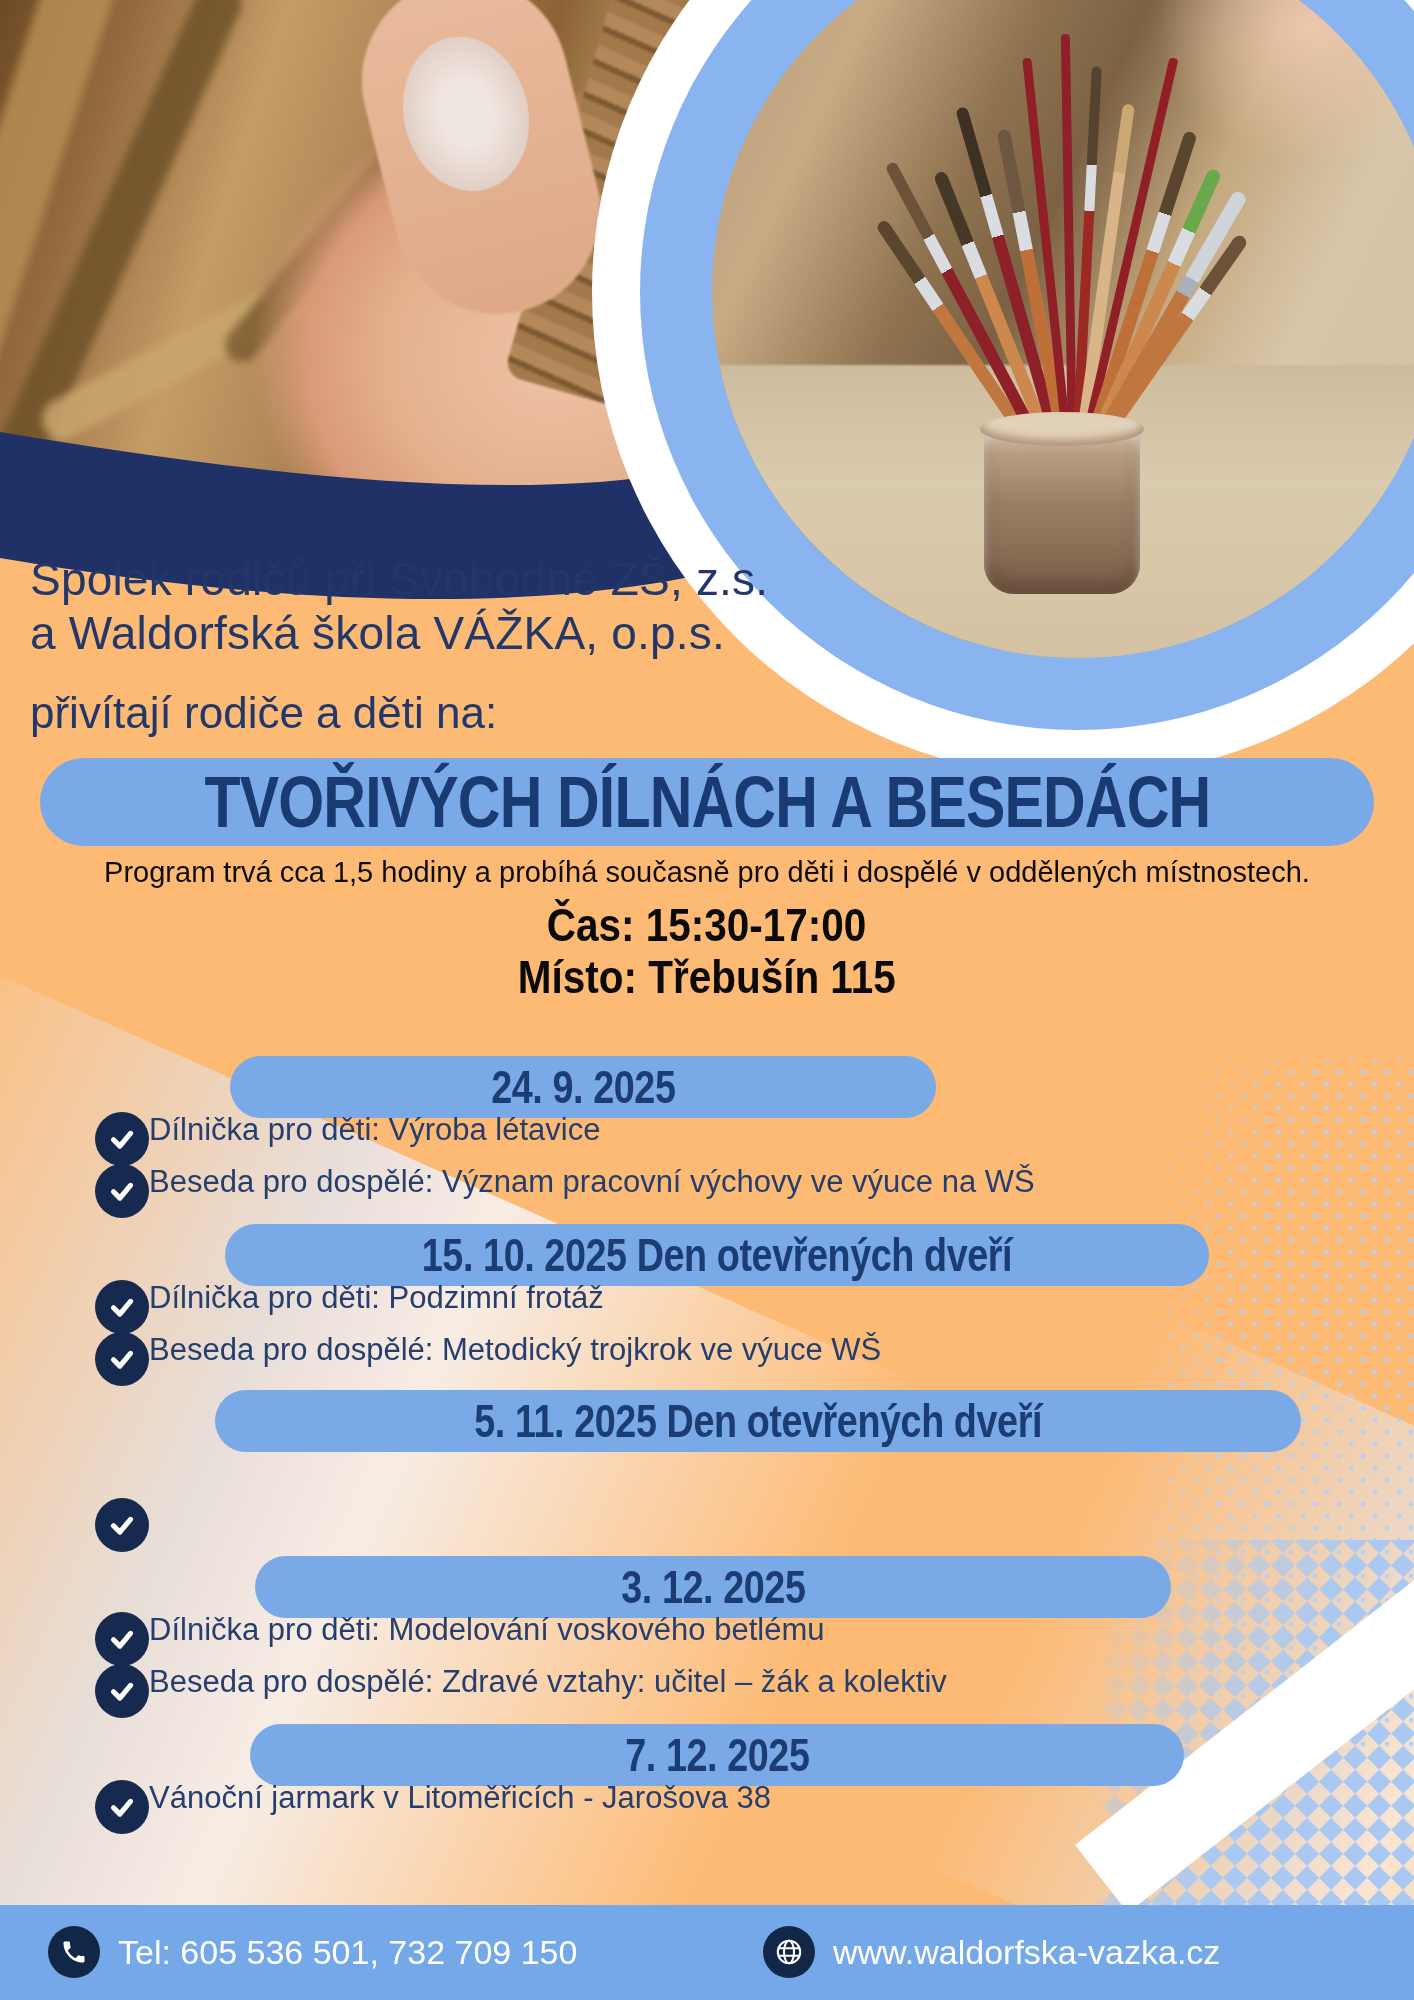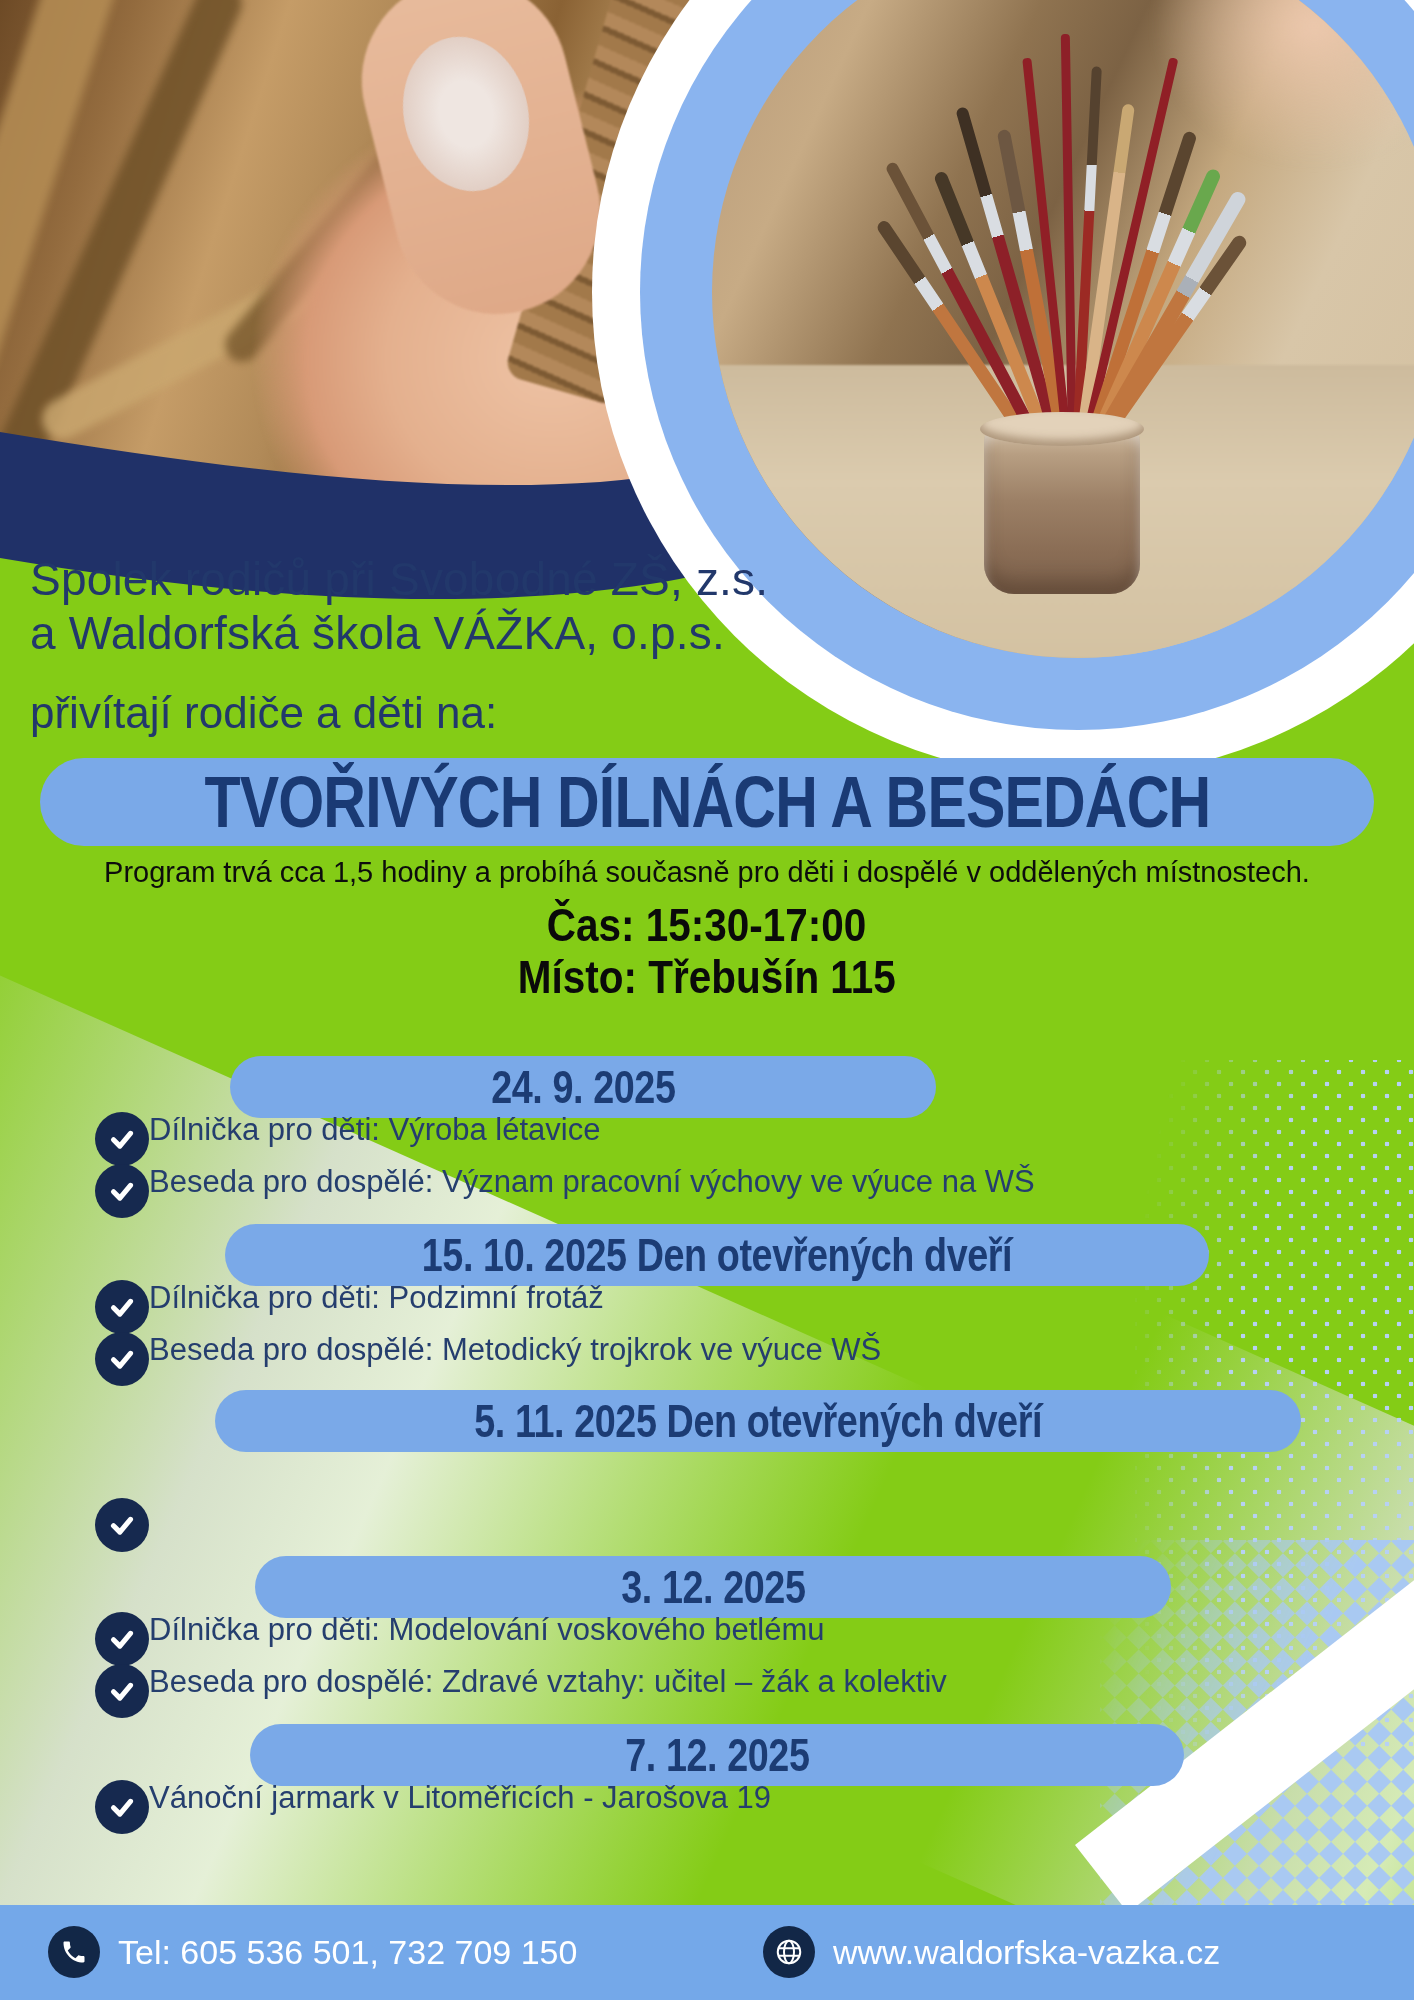--- a/index.html
+++ b/index.html
@@ -1,16 +1,16 @@
 <!DOCTYPE html>
 <html><head>
 <meta charset="utf-8">
 <style>
   html,body{margin:0;padding:0;background:#ffffff;}
-  .poster{position:relative;width:1414px;height:2000px;overflow:hidden;background:#84cc16;
+  .poster{position:relative;width:1414px;height:2000px;overflow:hidden;background:#fdba74;
           font-family:"Liberation Sans", sans-serif;text-decoration:underline;}
   .abs{position:absolute;}
 
   
   .diag-gray-a{left:-430px;top:1100px;width:1100px;height:1500px;
     background:linear-gradient(90deg, rgba(230,230,235,0) 0%, rgba(228,228,233,.85) 42%, rgba(246,246,249,.85) 58%, rgba(255,255,255,0) 100%);
     transform:rotate(24deg);}
   .diag-gray-b{left:1010px;top:1430px;width:700px;height:600px;
     background:linear-gradient(90deg, rgba(230,230,235,0) 0%, rgba(229,229,234,.7) 45%, rgba(248,248,250,.7) 60%, rgba(255,255,255,0) 100%);
     transform:rotate(24deg);}
@@ -253,21 +253,21 @@
 
   <div class="abs date-pill p5">
       <span class="cond">7. 12. 2025</span>
     </div>
   <div class="abs check-row r5a">
     <span class="check-badge">
         <svg width="34" height="34" viewBox="0 0 24 24" fill="none" stroke="#fff" stroke-width="3.6" stroke-linecap="round" stroke-linejoin="round">
           <polyline points="6,12.5 10.5,17 18,8"></polyline>
         </svg>
       </span>
-    <span class="row-text">Vánoční jarmark v Litoměřicích - Jarošova 19</span>
+    <span class="row-text">Vánoční jarmark v Litoměřicích - Jarošova 38</span>
   </div>
 
 
   <div class="abs footer">
     <div class="footer-group fg-phone">
       <span class="icon-circle">
         <svg width="28" height="28" viewBox="0 0 24 24">
             <path fill="#fff" d="M6.62 10.79c1.44 2.83 3.76 5.15 6.59 6.59l2.2-2.2c.27-.27.67-.36 1.02-.24 1.12.37 2.33.57 3.57.57.55 0 1 .45 1 1V20c0 .55-.45 1-1 1-9.39 0-17-7.61-17-17 0-.55.45-1 1-1h3.5c.55 0 1 .45 1 1 0 1.25.2 2.45.57 3.57.11.35.03.74-.25 1.02l-2.2 2.2z"></path>
           </svg>
       </span>

